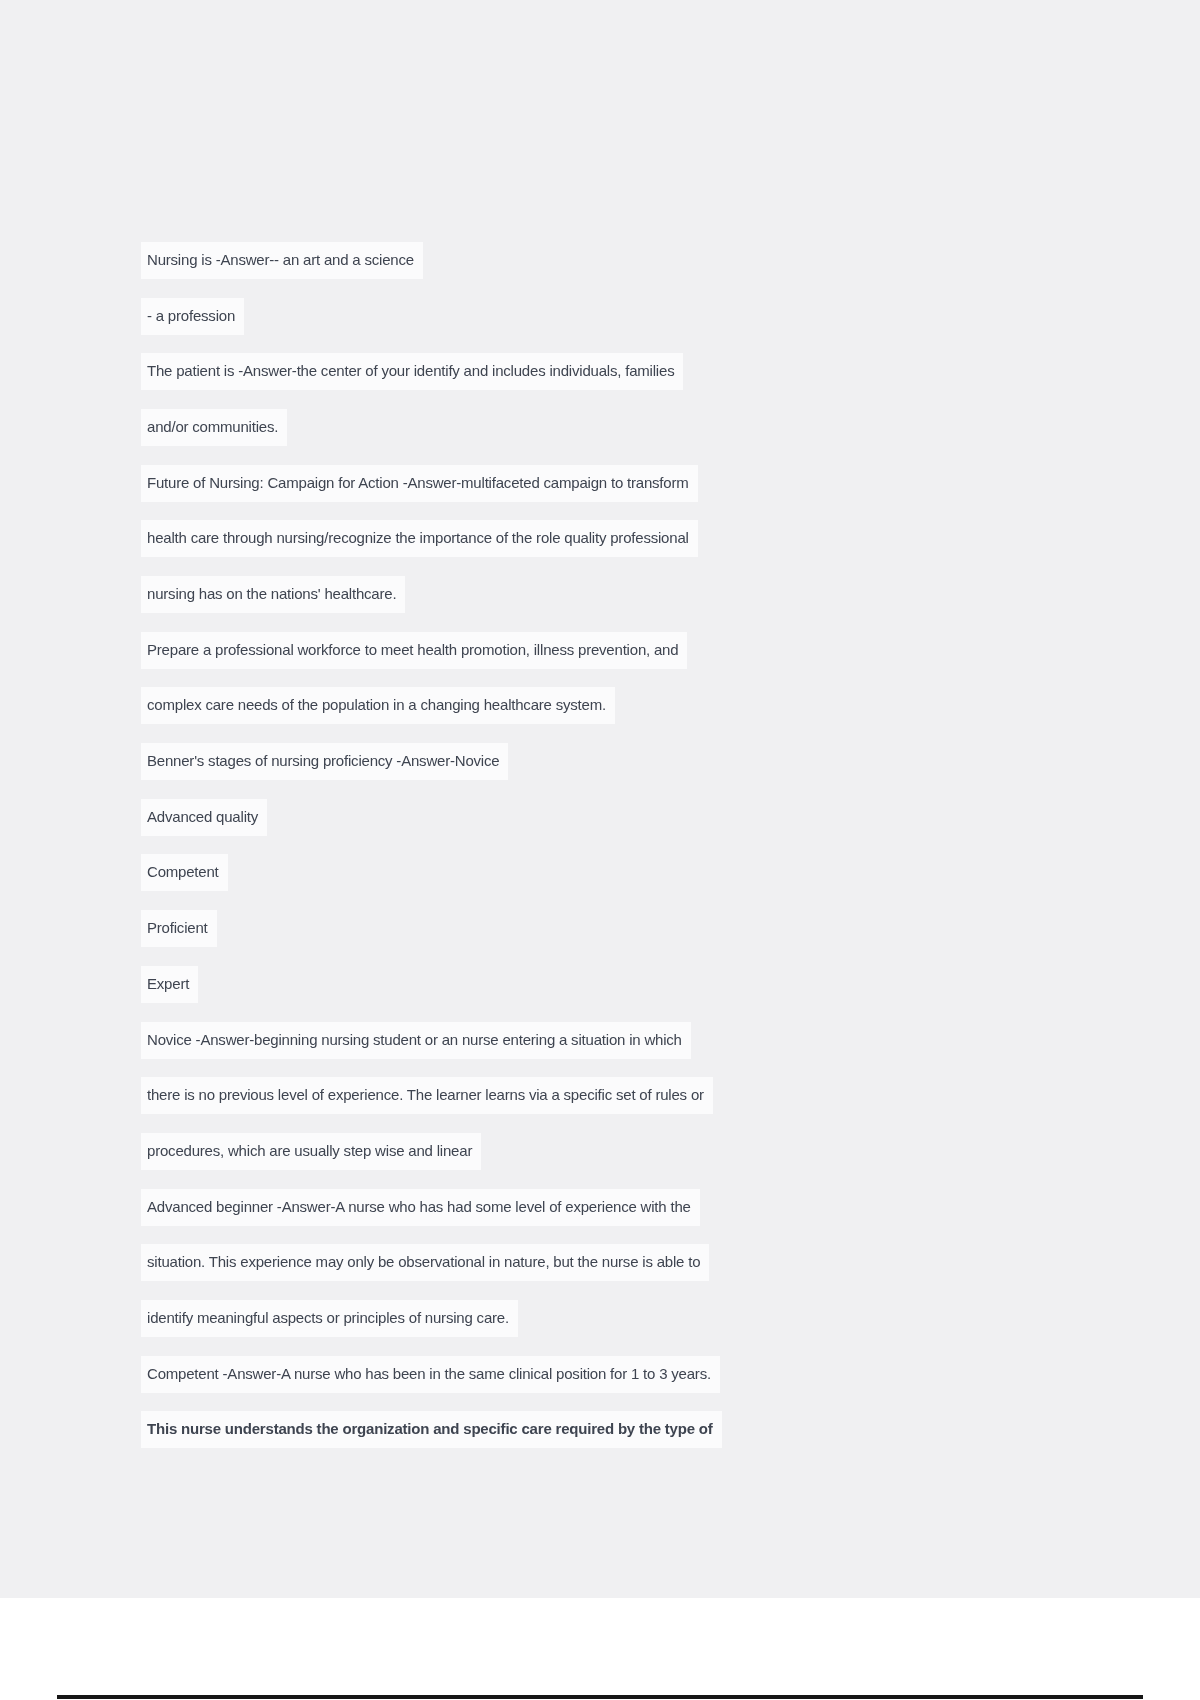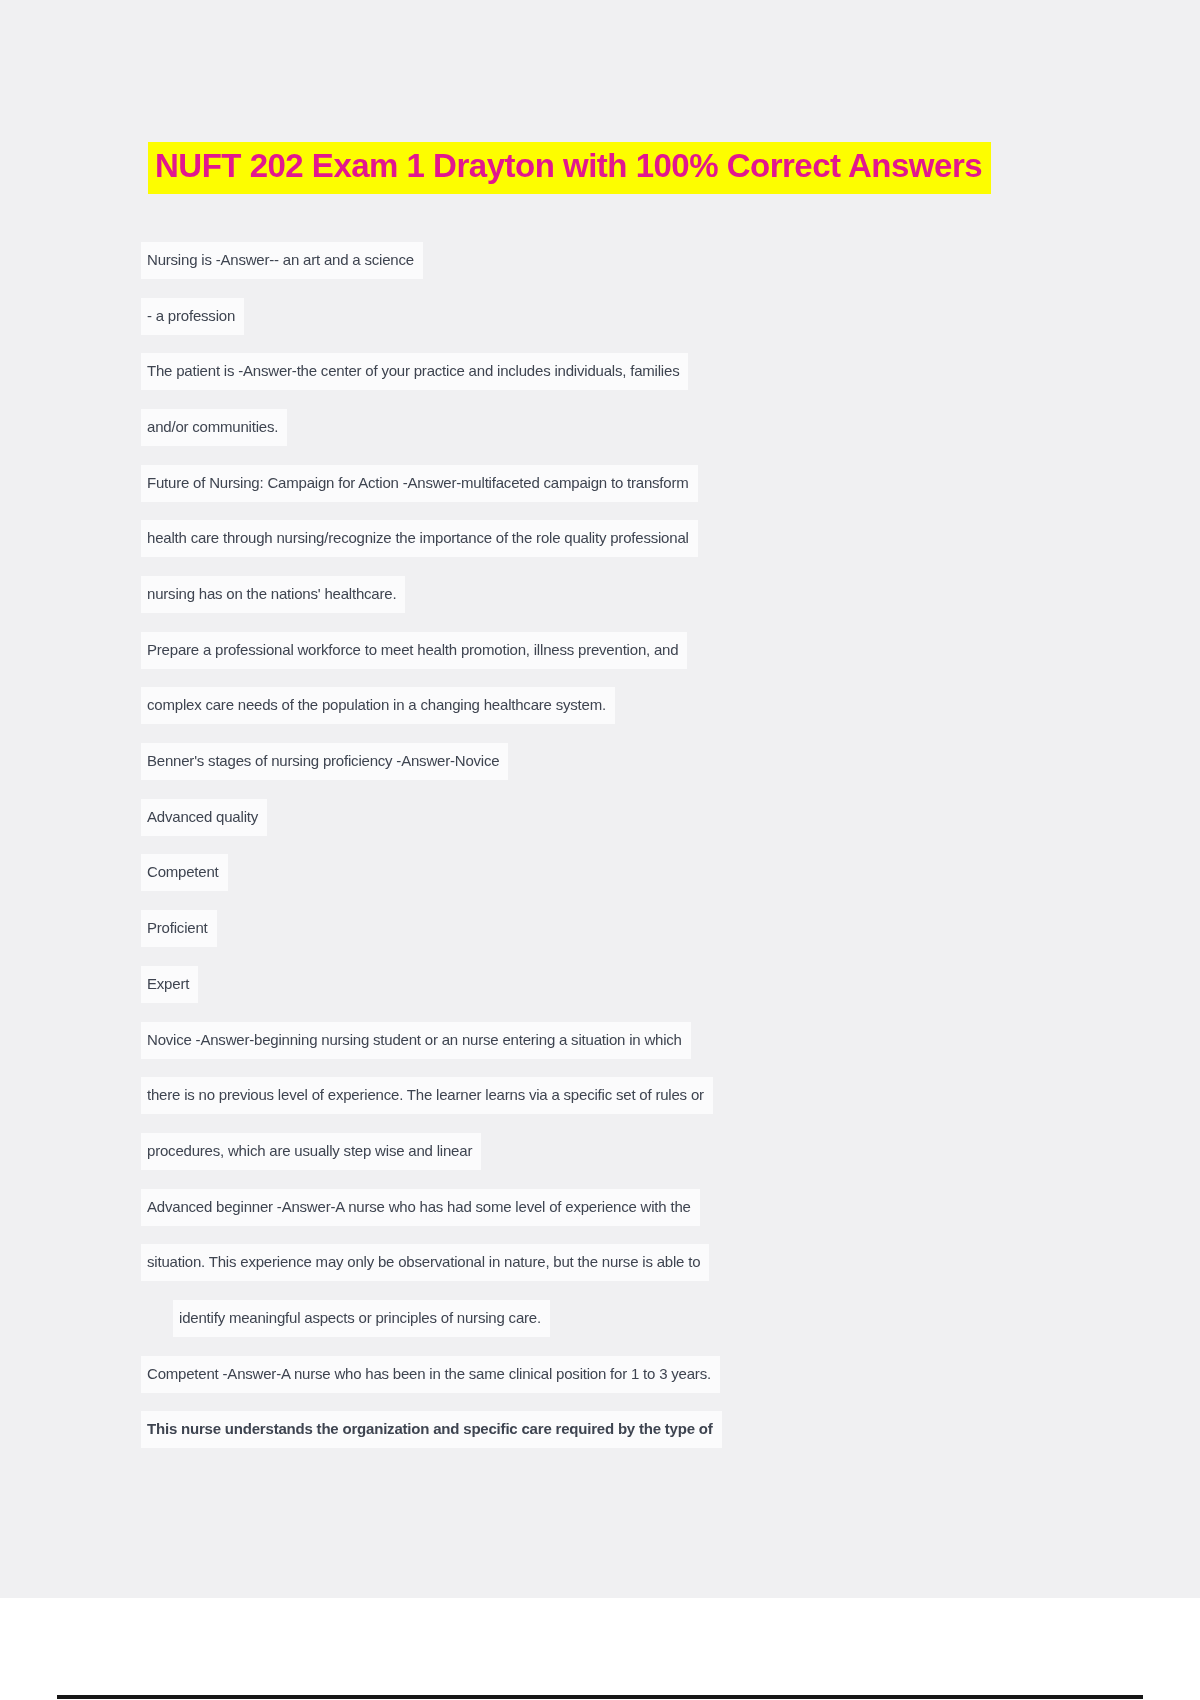--- a/index.html
+++ b/index.html
@@ -48,43 +48,42 @@
     top: 97px;
     width: 1086px;
     height: 4px;
     background: var(--edge-line-color, #161616);
   }
 </style>
 </head>
 <body>
 
 <div class="screen">
-  <div class="doc-title">NUFT 202 Exam 1 Drayton with 100% Correct Answers</div>
 
   <div>
       <div class="text-line" style="top: 242px;">Nursing is -Answer-- an art and a science</div>
       <div class="text-line" style="top: 298px;">- a profession</div>
-      <div class="text-line" style="top: 353px;">The patient is -Answer-the center of your practice and includes individuals, families</div>
+      <div class="text-line" style="top: 353px;">The patient is -Answer-the center of your identify and includes individuals, families</div>
       <div class="text-line" style="top: 409px;">and/or communities.</div>
       <div class="text-line" style="top: 465px;">Future of Nursing: Campaign for Action -Answer-multifaceted campaign to transform</div>
       <div class="text-line" style="top: 520px;">health care through nursing/recognize the importance of the role quality professional</div>
       <div class="text-line" style="top: 576px;">nursing has on the nations' healthcare.</div>
       <div class="text-line" style="top: 632px;">Prepare a professional workforce to meet health promotion, illness prevention, and</div>
       <div class="text-line" style="top: 687px;">complex care needs of the population in a changing healthcare system.</div>
       <div class="text-line" style="top: 743px;">Benner's stages of nursing proficiency -Answer-Novice</div>
       <div class="text-line" style="top: 799px;">Advanced quality</div>
       <div class="text-line" style="top: 854px;">Competent</div>
       <div class="text-line" style="top: 910px;">Proficient</div>
       <div class="text-line" style="top: 966px;">Expert</div>
       <div class="text-line" style="top: 1022px;">Novice -Answer-beginning nursing student or an nurse entering a situation in which</div>
       <div class="text-line" style="top: 1077px;">there is no previous level of experience. The learner learns via a specific set of rules or</div>
       <div class="text-line" style="top: 1133px;">procedures, which are usually step wise and linear</div>
       <div class="text-line" style="top: 1189px;">Advanced beginner -Answer-A nurse who has had some level of experience with the</div>
       <div class="text-line" style="top: 1244px;">situation. This experience may only be observational in nature, but the nurse is able to</div>
-      <div class="text-line" style="top: 1300px; margin-left: 32px;">identify meaningful aspects or principles of nursing care.</div>
+      <div class="text-line" style="top: 1300px;">identify meaningful aspects or principles of nursing care.</div>
       <div class="text-line" style="top: 1356px;">Competent -Answer-A nurse who has been in the same clinical position for 1 to 3 years.</div>
       <div class="text-line" style="top: 1411px; font-weight: bold;">This nurse understands the organization and specific care required by the type of</div>
     </div>
 
   <div class="next-page">
     <div class="edge-line"></div>
   </div>
 </div>
 
 </body></html>

